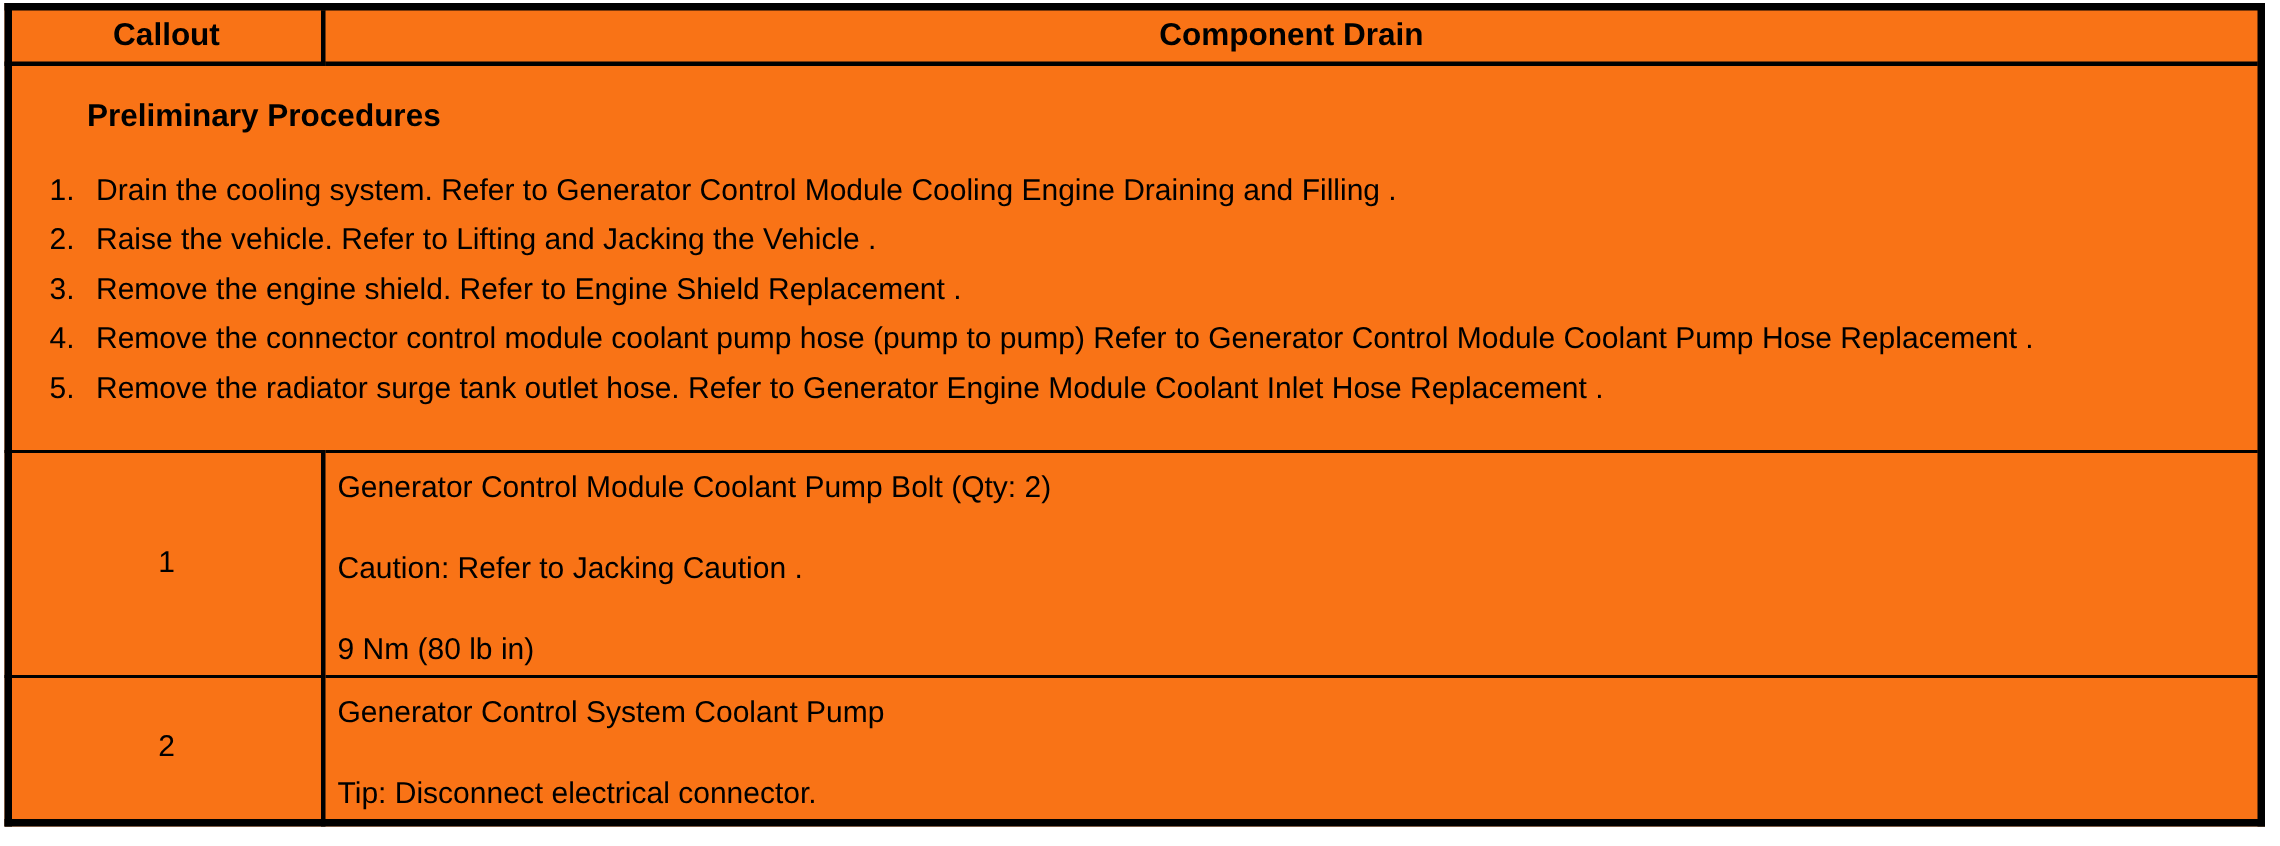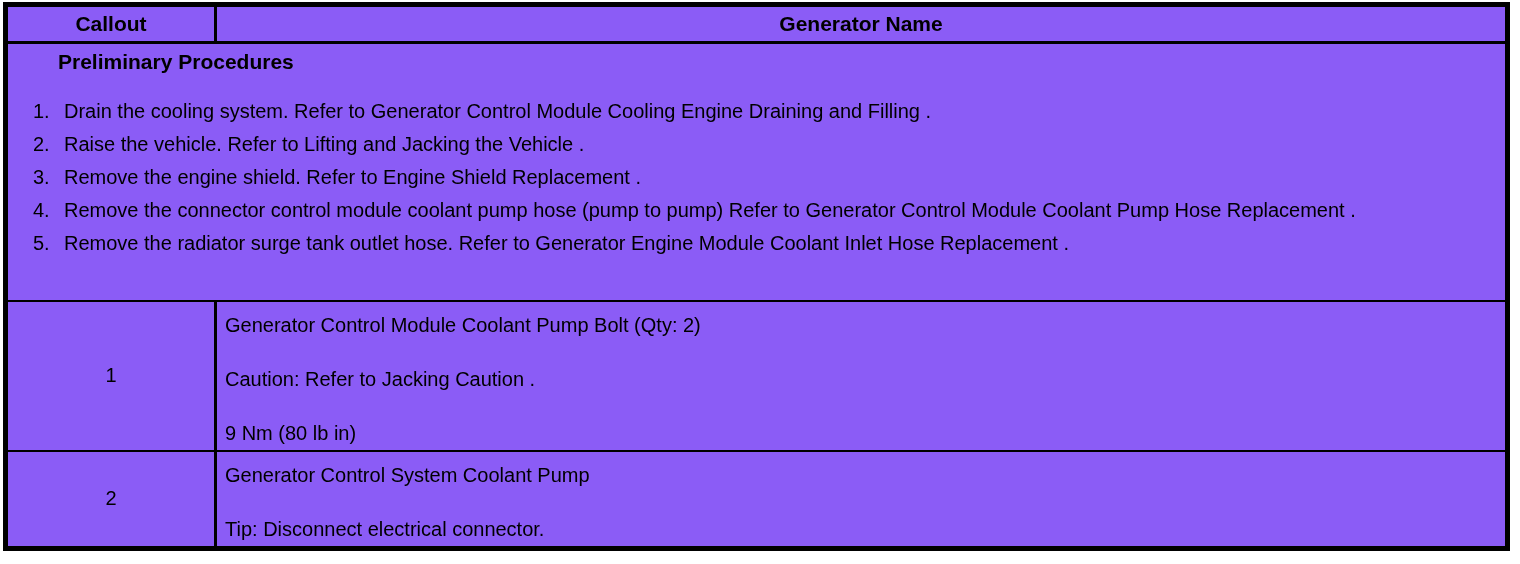--- a/index.html
+++ b/index.html
@@ -8,36 +8,36 @@
     width: 1520px; height: 564px;
     font-family: "Liberation Sans", "DejaVu Sans", sans-serif;
     color: #000000; font-size: 20px;
     position: relative; overflow: hidden;
   }
   .sheet { position: absolute; top: 2px; left: 3px; width: 1507px; }
   table.component-table {
     border-collapse: collapse;
     width: 100%;
     table-layout: fixed;
-    background: #8b5cf6;
+    background: #f97316;
     border: 5px solid #000000;
   }
   col.callout-col { width: 210px; }
   th {
     font-size: 21px; font-weight: bold;
     text-align: center; vertical-align: middle;
     height: 38px; padding: 0;
     border-bottom: 3px solid #000000;
   }
   th.callout-h { border-right: 3px solid #000000; }
   td { padding: 0; vertical-align: top; }
   tr.prelim-row td {
     height: 258px;
     border-bottom: 2px solid #000000;
-    padding: 6px 10px 0 0;
+    padding: 22px 10px 0 0;
   }
   .prelim-title {
     font-size: 21px; font-weight: bold;
     line-height: 23px;
     margin: 0 0 10px 50px;
   }
   .steps { margin-top: 22px; }
   .step { display: flex; line-height: 33px; padding-left: 25px; }
   .step-num { flex: none; width: 24px; }
   .step-text { padding-left: 7px; max-width: 1385px; }
@@ -59,21 +59,21 @@
 
 <div class="sheet">
   <table class="component-table">
     <colgroup>
       <col class="callout-col">
       <col>
     </colgroup>
     <thead>
       <tr>
         <th class="callout-h">Callout</th>
-        <th>Generator Name</th>
+        <th>Component Drain</th>
       </tr>
     </thead>
     <tbody>
       <tr class="prelim-row">
         <td colspan="2">
           <div class="prelim-title">Preliminary Procedures</div>
           <div class="steps">
             <div class="step">
               <span class="step-num">1.</span>
               <span class="step-text">Drain the cooling system. Refer to Generator Control Module Cooling Engine Draining and Filling .</span>

